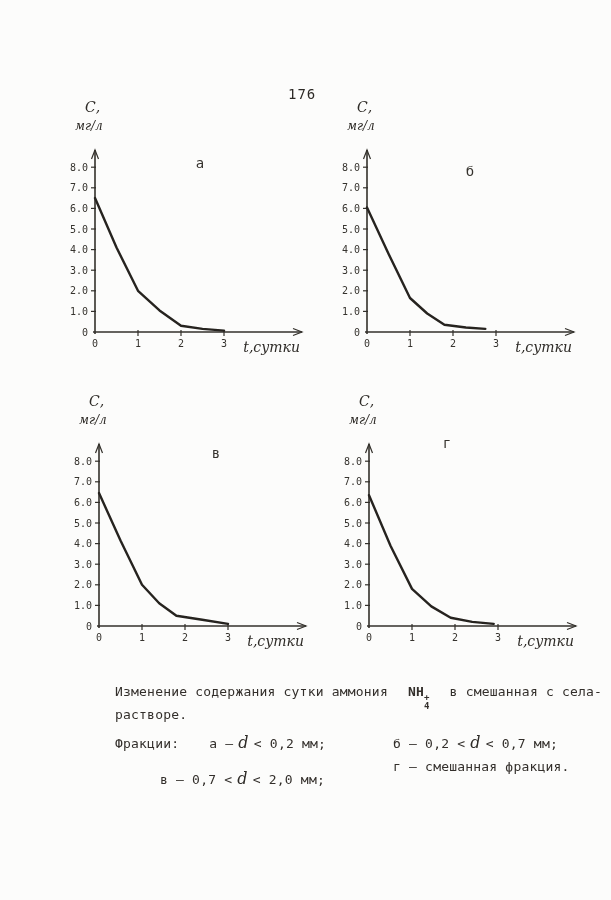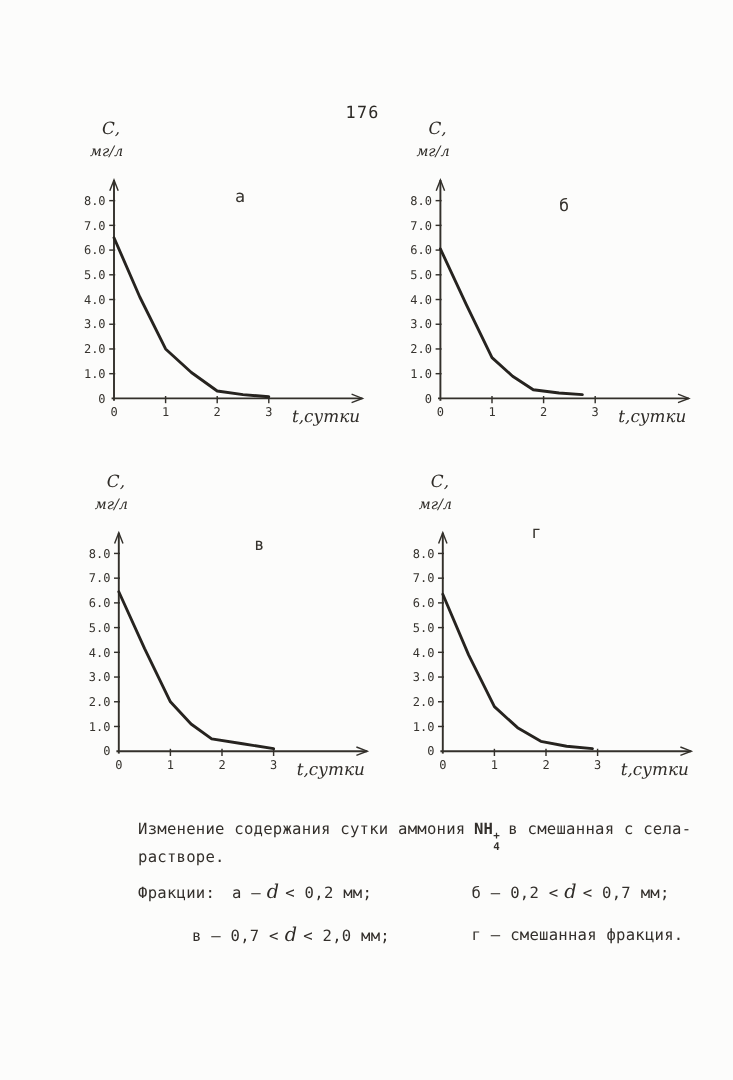--- a/index.html
+++ b/index.html
@@ -29,21 +29,21 @@
   .axtitle-small{font:italic 12px "DejaVu Serif",serif;fill:#2e2b27;}
   .panel-letter{font:14px "DejaVu Sans Mono",monospace;fill:#36332e;}
   .caption-block{position:absolute;left:0;top:0;width:611px;}
   .cap-line{
     position:absolute;
     font:13px "DejaVu Sans Mono",monospace;
     color:#332f2b;
     white-space:nowrap;
     letter-spacing:0.2px;
   }
-  .formula{display:inline-block;margin:0 7px;font-weight:bold;}
+  .formula{display:inline-block;margin:0 20px;font-weight:bold;}
   .stack{
     display:inline-flex;flex-direction:column;
     font-size:9px;line-height:0.95;
     vertical-align:-4px;text-align:left;font-weight:bold;
   }
   .dsym{
     font:italic 16px "DejaVu Serif",serif;
     margin:0 5px;color:#2e2b27;
   }
 </style>
@@ -209,37 +209,37 @@
       <span>Изменение содержания сутки аммония</span><span class="formula"><span>NH</span><span class="stack">
             <span>+</span>
             <span>4</span>
           </span></span><span>в смешанная с села-</span>
     </div>
 
     <div class="cap-line" style="left:115px;top:707px;">растворе.</div>
 
     <div class="cap-line" style="left:115px;top:733px;">
       <span>Фракции:</span>
-      <span style="margin-left:6px;">
+      <span style="margin-left:22px;">
         <span>а –</span><span class="dsym">d</span><span>&lt; 0,2 мм;</span>
       </span>
     </div>
 
     <div class="cap-line" style="left:393px;top:733px;">
       <span>
         <span>б – 0,2 &lt;</span><span class="dsym">d</span><span>&lt; 0,7 мм;</span>
       </span>
     </div>
 
     <div class="cap-line" style="left:160px;top:756px;margin-top:13px;">
       <span>
         <span>в – 0,7 &lt;</span><span class="dsym">d</span><span>&lt; 2,0 мм;</span>
       </span>
     </div>
 
-    <div class="cap-line" style="left:393px;top:756px;margin-top:12px;">
+    <div class="cap-line" style="left:393px;top:756px;">
       <span>
         <span>г – смешанная фракция.</span><span class="dsym" style="margin:0;"></span><span></span>
       </span>
     </div>
 
   </div>
 </div>
 
 </body></html>

